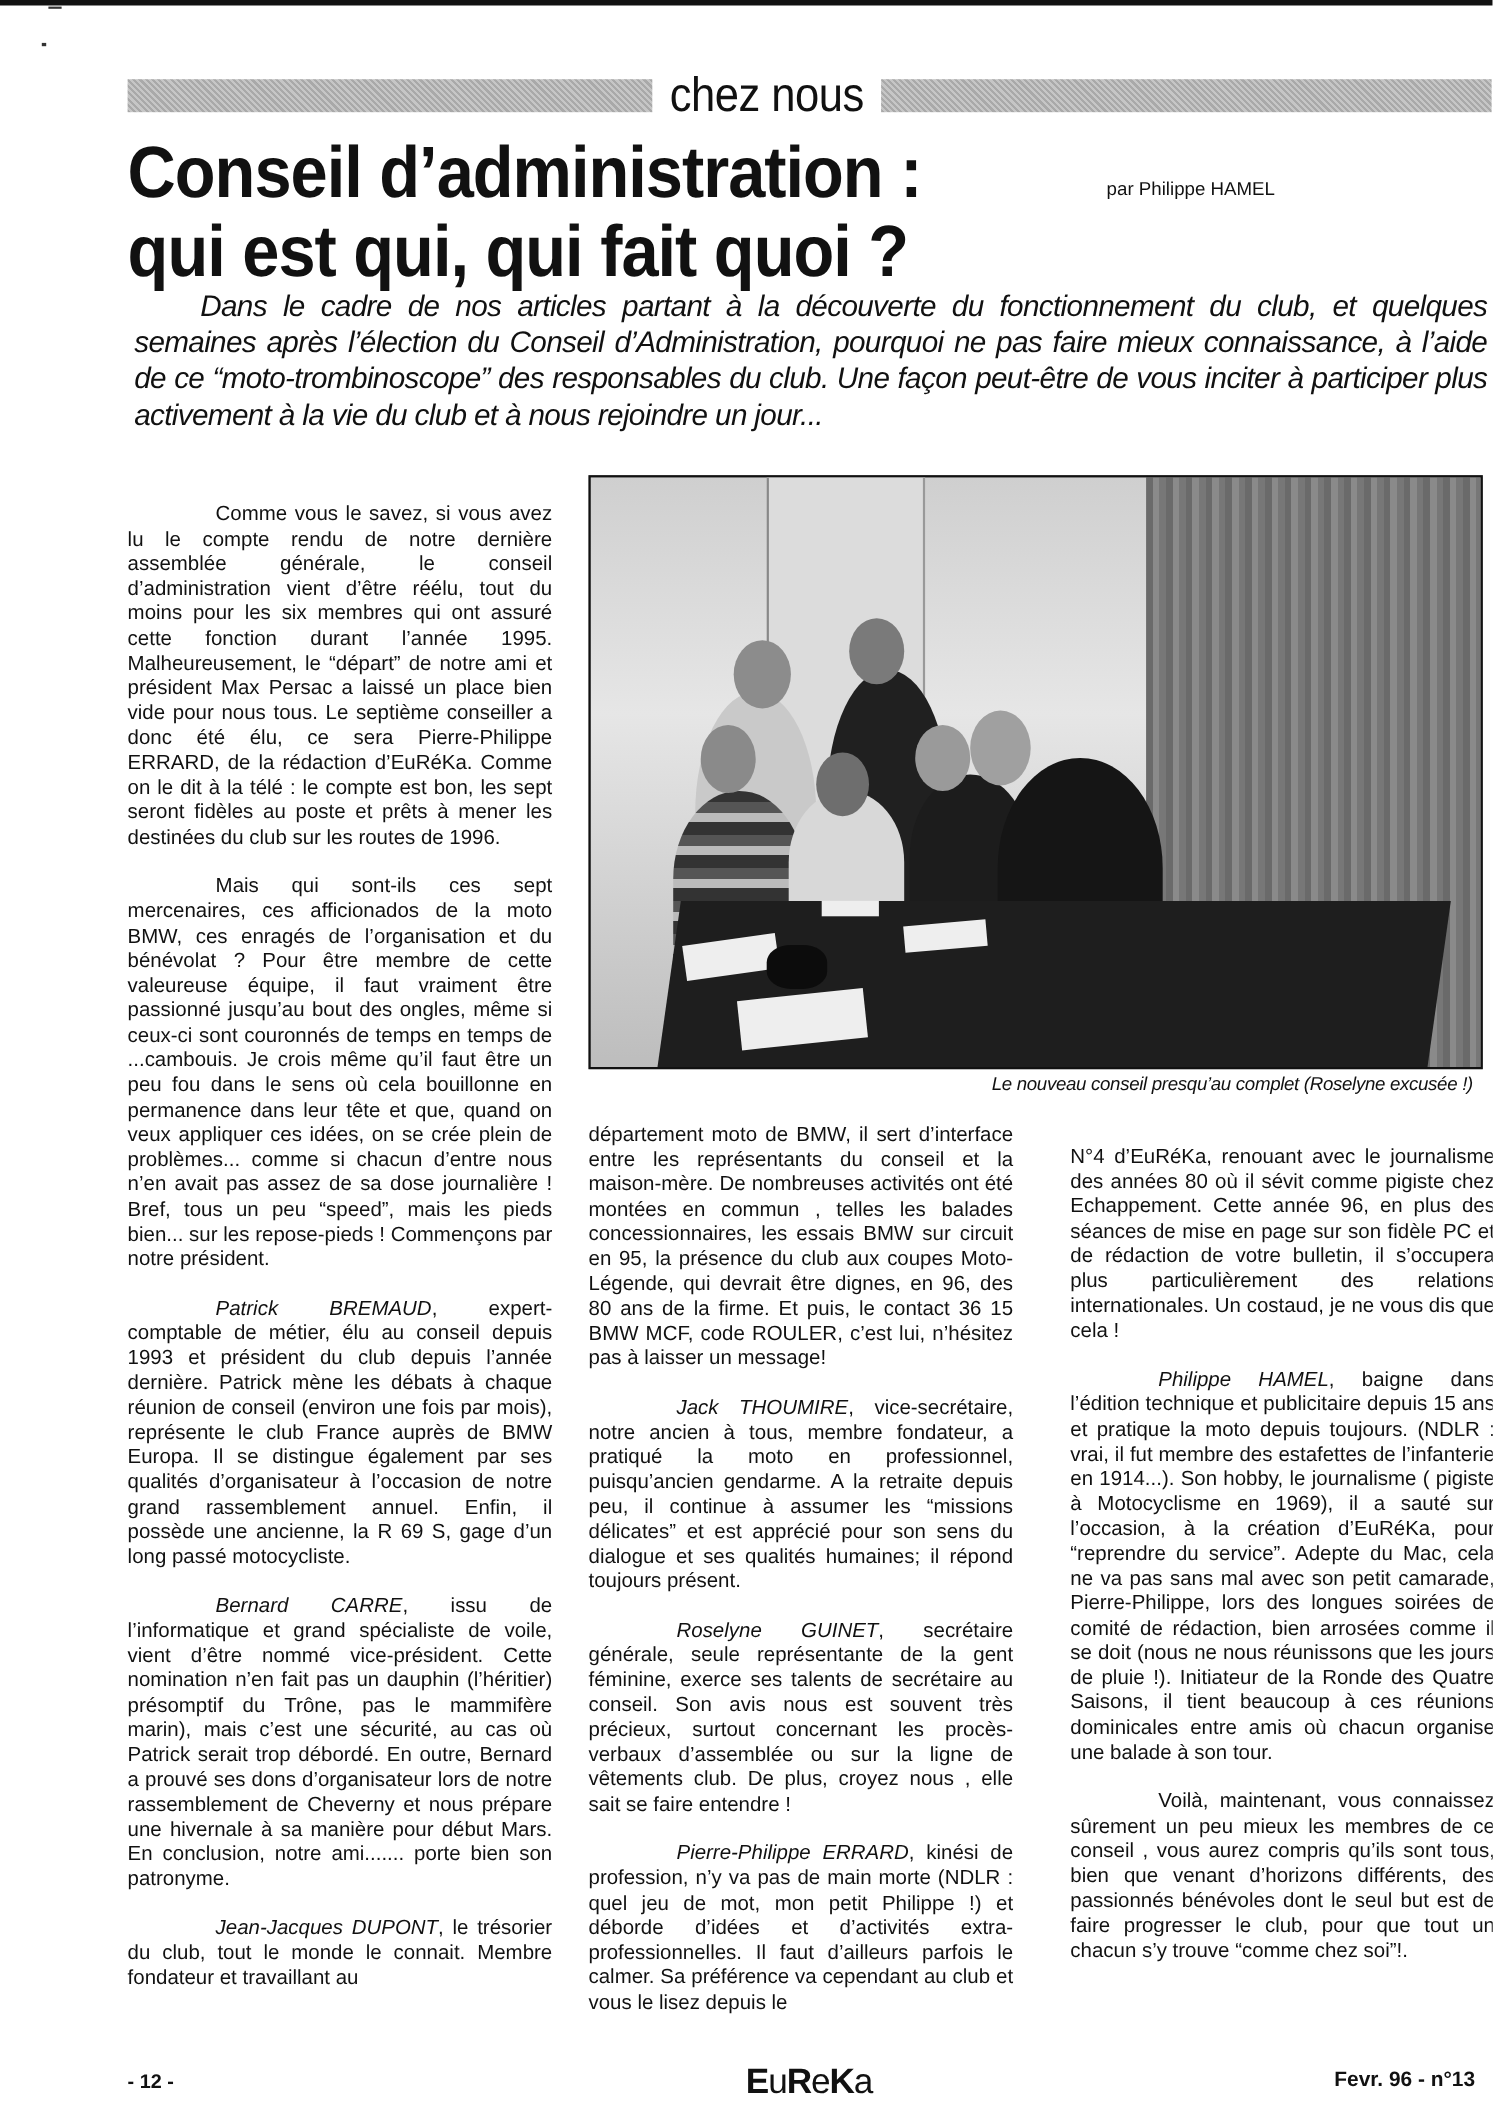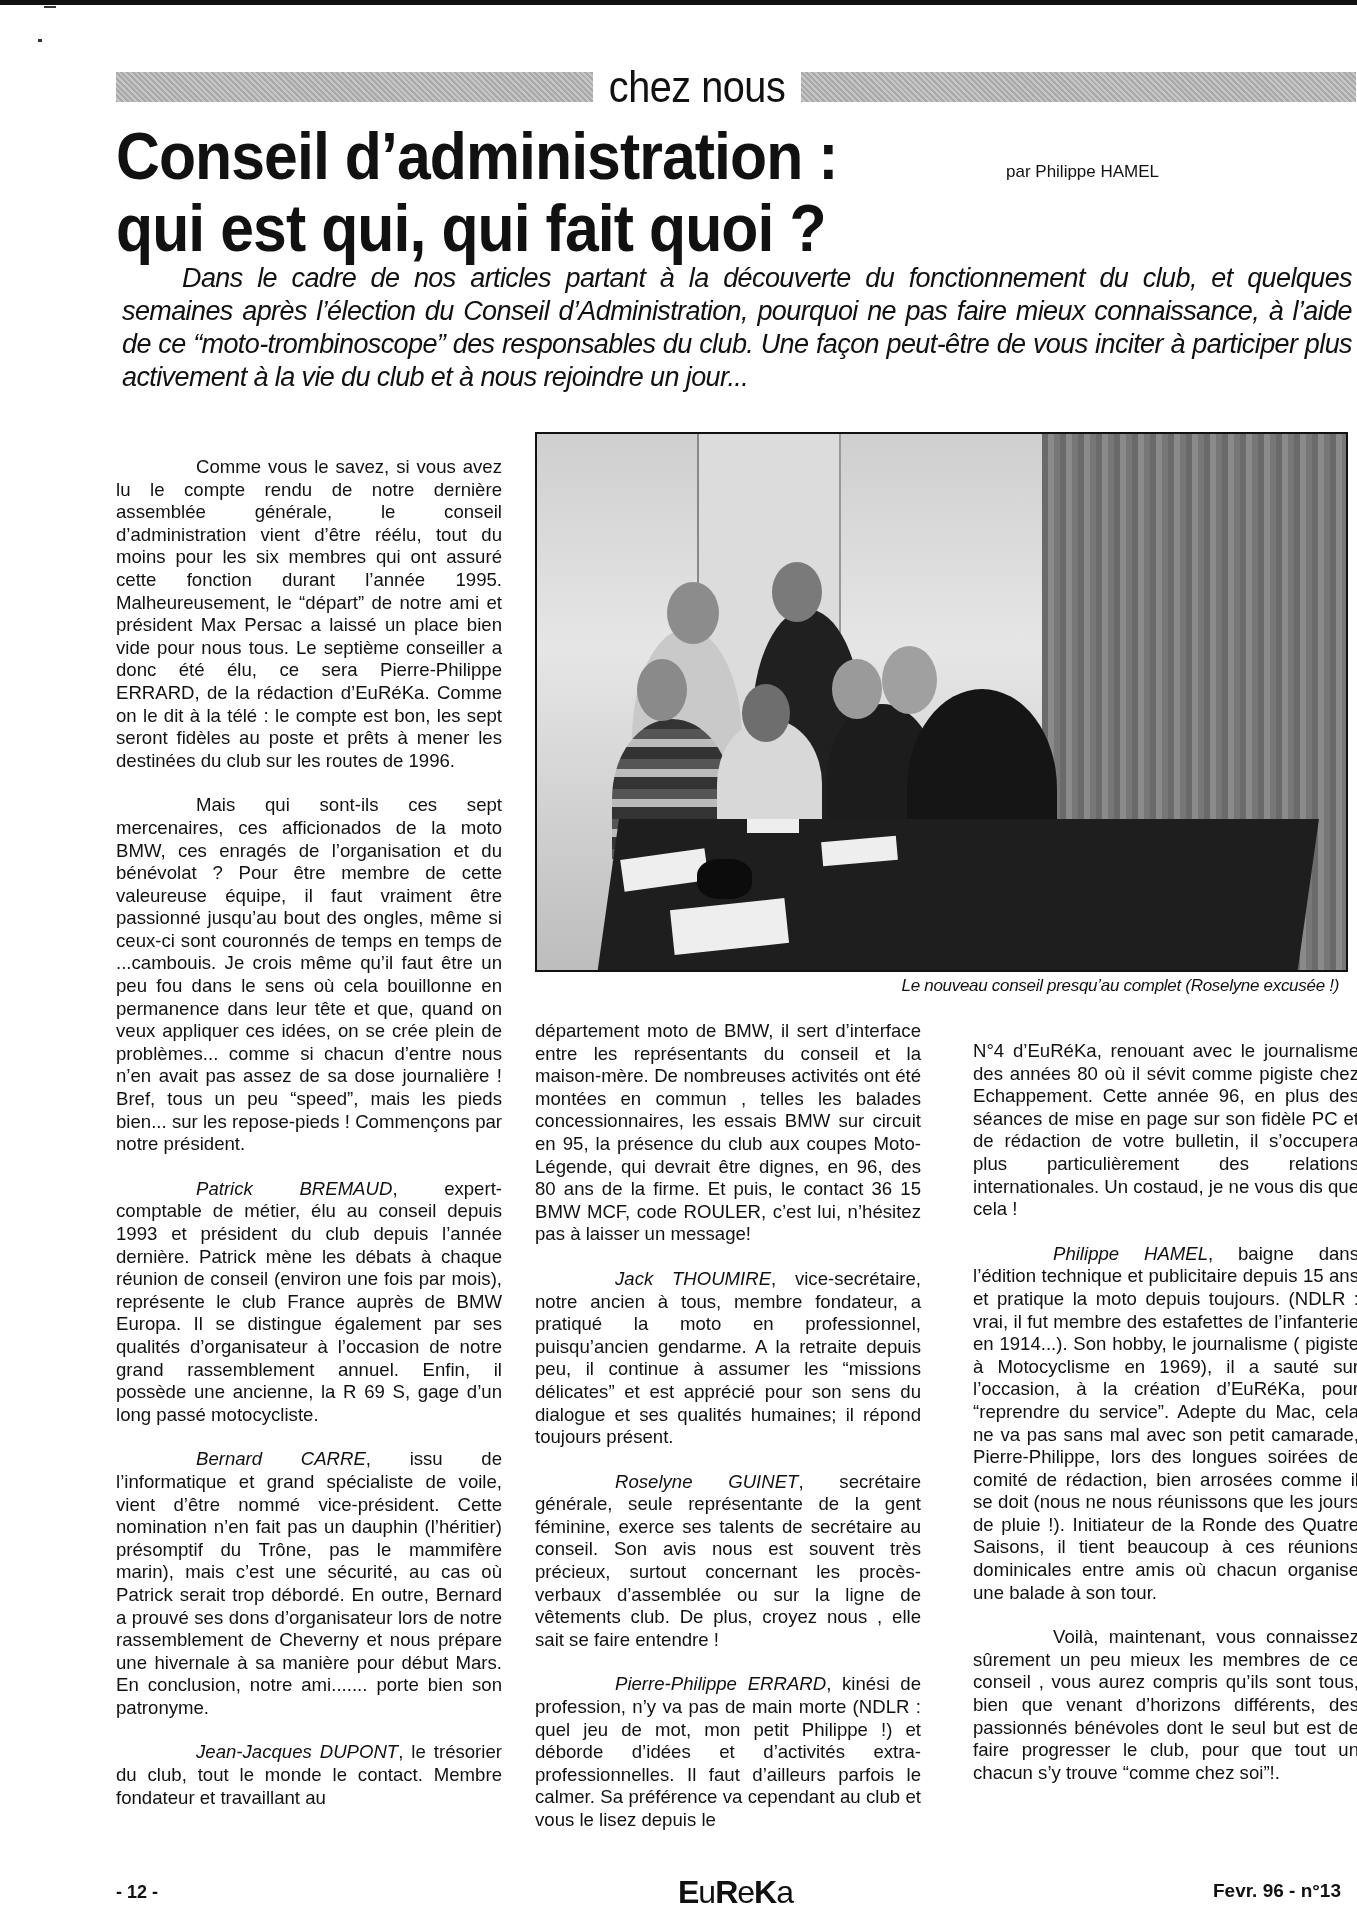--- a/index.html
+++ b/index.html
@@ -84,21 +84,21 @@
   <div class="paper" style="left:135px;top:470px;width:115px;height:45px;transform:rotate(-6deg);"></div>
   <div class="head" style="left:160px;top:425px;width:55px;height:40px;background:#0c0c0c;border-radius:40%;"></div>
 </div>
 <div class="caption">Le nouveau conseil presqu’au complet (Roselyne  excusée !)</div>
 
 <div class="col col1">
   <p>Comme vous le savez, si vous avez lu le compte rendu de notre dernière assemblée générale, le conseil d’administration vient d’être réélu, tout du moins pour les six membres qui ont assuré cette fonction durant l’année 1995. Malheureusement, le “départ” de notre ami et président Max Persac a laissé un place bien vide pour nous tous. Le septième conseiller a donc été élu, ce sera Pierre-Philippe ERRARD, de la rédaction d’EuRéKa. Comme on le dit à la télé  :  le compte est bon,  les sept seront fidèles au poste et prêts à mener les destinées du club sur les routes de 1996.</p>
   <p>Mais qui sont-ils ces sept mercenaires, ces afficionados de la moto BMW, ces enragés de l’organisation et du bénévolat ? Pour être membre de cette valeureuse équipe, il faut vraiment être passionné jusqu’au bout des ongles, même si ceux-ci sont couronnés de temps en temps de ...cambouis. Je crois même qu’il faut être un peu fou dans le sens où cela bouillonne en permanence dans leur tête et que, quand on veux appliquer ces idées, on se crée plein de problèmes...  comme si chacun d’entre nous n’en avait pas assez de sa dose journalière ! Bref, tous un peu “speed”, mais les pieds bien... sur les repose-pieds !  Commençons par notre président.</p>
   <p><em>Patrick BREMAUD</em><span>, expert-comptable de métier,  élu au conseil depuis 1993 et  président du club depuis l’année dernière. Patrick mène les débats à chaque réunion de conseil (environ une fois par mois), représente le club France auprès de BMW Europa. Il se distingue également par ses qualités d’organisateur à l’occasion de notre grand rassemblement annuel. Enfin, il possède une ancienne, la R 69 S, gage d’un long passé motocycliste.</span></p>
   <p><em>Bernard CARRE</em><span>, issu de l’informatique et grand spécialiste de voile, vient d’être nommé vice-président. Cette nomination n’en fait pas un dauphin (l’héritier) présomptif du Trône, pas le mammifère marin), mais c’est une sécurité, au cas où Patrick serait trop débordé. En outre, Bernard a prouvé ses dons d’organisateur lors de notre rassemblement de Cheverny et nous prépare une hivernale à sa manière pour début Mars. En conclusion, notre ami....... porte bien son patronyme.</span></p>
-  <p style="margin-bottom:0"><em>Jean-Jacques DUPONT</em><span>, le trésorier du club, tout le monde le contact. Membre fondateur et travaillant au</span></p>
+  <p style="margin-bottom:0"><em>Jean-Jacques DUPONT</em><span>, le trésorier du club, tout le monde le connait. Membre fondateur et travaillant au</span></p>
 </div>
 
 <div class="col col2">
   <p class="cont">département moto de BMW,  il sert d’interface entre les représentants du conseil et la maison-mère. De nombreuses activités ont été montées en commun , telles les balades concessionnaires, les essais BMW sur circuit en 95, la présence du club aux coupes Moto-Légende, qui devrait être dignes,  en 96, des 80 ans de la firme. Et puis, le contact 36 15  BMW MCF, code ROULER, c’est lui, n’hésitez pas à laisser un message!</p>
   <p><em>Jack THOUMIRE</em><span>, vice-secrétaire, notre ancien à tous,  membre fondateur, a pratiqué la moto en professionnel, puisqu’ancien gendarme. A la retraite depuis peu, il continue à assumer les “missions délicates” et est apprécié pour son sens du dialogue et ses qualités humaines; il répond toujours présent.</span></p>
   <p><em>Roselyne GUINET</em><span>, secrétaire générale, seule représentante de la gent féminine, exerce ses talents de secrétaire au conseil. Son avis  nous est souvent très précieux, surtout concernant les procès-verbaux d’assemblée ou sur la ligne de vêtements club. De plus, croyez nous , elle sait se faire entendre !</span></p>
   <p style="margin-bottom:15px"><em>Pierre-Philippe ERRARD</em><span>, kinési de profession, n’y va pas de main morte (NDLR : quel jeu de mot, mon petit Philippe !) et déborde d’idées et d’activités extra-professionnelles. Il faut d’ailleurs parfois le calmer. Sa préférence va cependant au club et vous le lisez depuis le</span></p>
 </div>
 
 <div class="col col3">

